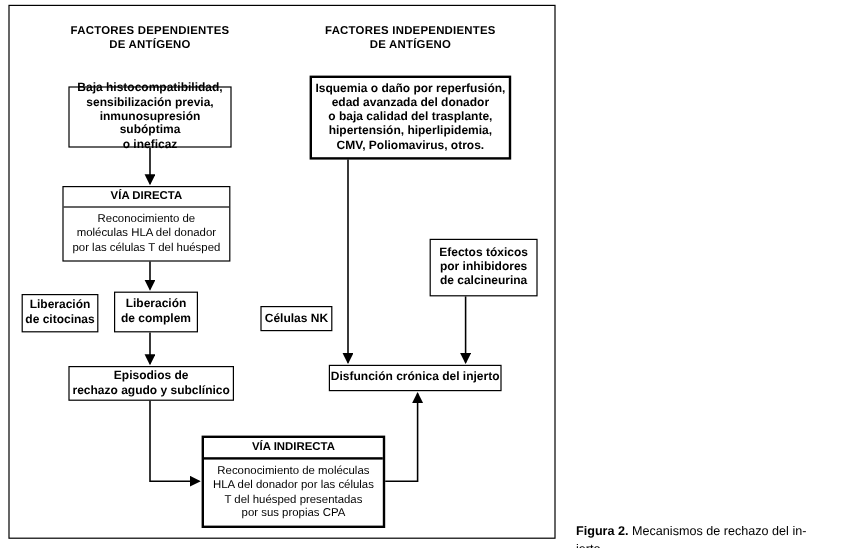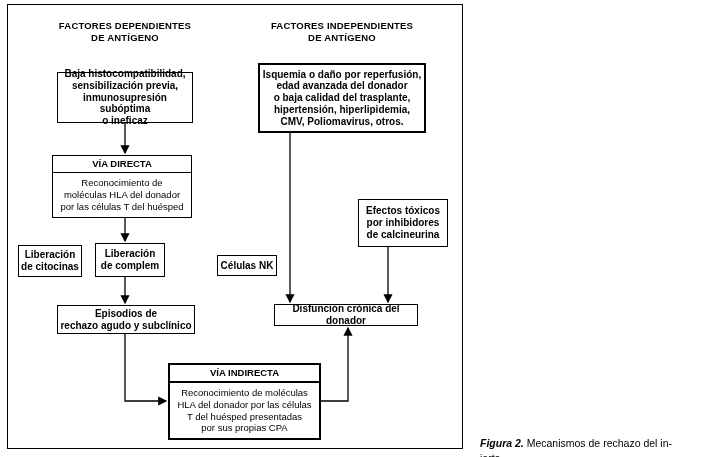--- a/index.html
+++ b/index.html
@@ -39,21 +39,21 @@
   #box-viaindirecta { left:168px; top:363px; width:153px; height:77px; }
   #box-isquemia   { left:258px; top:63px;  width:168px; height:70px; }
   #box-efectos    { left:358px; top:199px; width:90px;  height:48px; }
   #box-disfuncion { left:274px; top:304px; width:144px; height:22px; }
 
   svg.arrows { position:absolute; left:0; top:0; width:706px; height:457px; pointer-events:none; }
   svg.arrows polyline, svg.arrows line { stroke:#000; stroke-width:1.3; fill:none; }
 
   .caption { position:absolute; left:480px; top:421px; width:226px;
     font-size:10.5px; line-height:15px; text-indent:34px; white-space:pre-line; }
-  .caption .cap-label { font-weight:bold;font-style:italic; }
+  .caption .cap-label { font-weight:bold; }
 </style>
 </head>
 <body>
 
 <div id="stage">
 
   <div class="frame"></div>
 
   <div id="hdr-left" class="colhdr">FACTORES DEPENDIENTES
 DE ANTÍGENO</div>
@@ -89,21 +89,21 @@
   </div>
 
   <div id="box-efectos" class="box">Efectos tóxicos
 por inhibidores
 de calcineurina</div>
   <div id="box-isquemia" class="box thick">Isquemia o daño por reperfusión,
 edad avanzada del donador
 o baja calidad del trasplante,
 hipertensión, hiperlipidemia,
 CMV, Poliomavirus, otros.</div>
-  <div id="box-disfuncion" class="box">Disfunción crónica del donador</div>
+  <div id="box-disfuncion" class="box">Disfunción crónica del injerto</div>
 
   <svg class="arrows" viewBox="0 0 706 457" xmlns="http://www.w3.org/2000/svg">
     <defs>
       <marker id="ah" markerWidth="8" markerHeight="8" refX="6" refY="3.5" orient="auto">
         <path d="M0,0 L7,3.5 L0,7 z" fill="#000"></path>
       </marker>
     </defs>
     <line x1="125" y1="123" x2="125" y2="153" marker-end="url(#ah)"></line>
     <line x1="125" y1="218" x2="125" y2="241" marker-end="url(#ah)"></line>
     <line x1="125" y1="277" x2="125" y2="303" marker-end="url(#ah)"></line>

